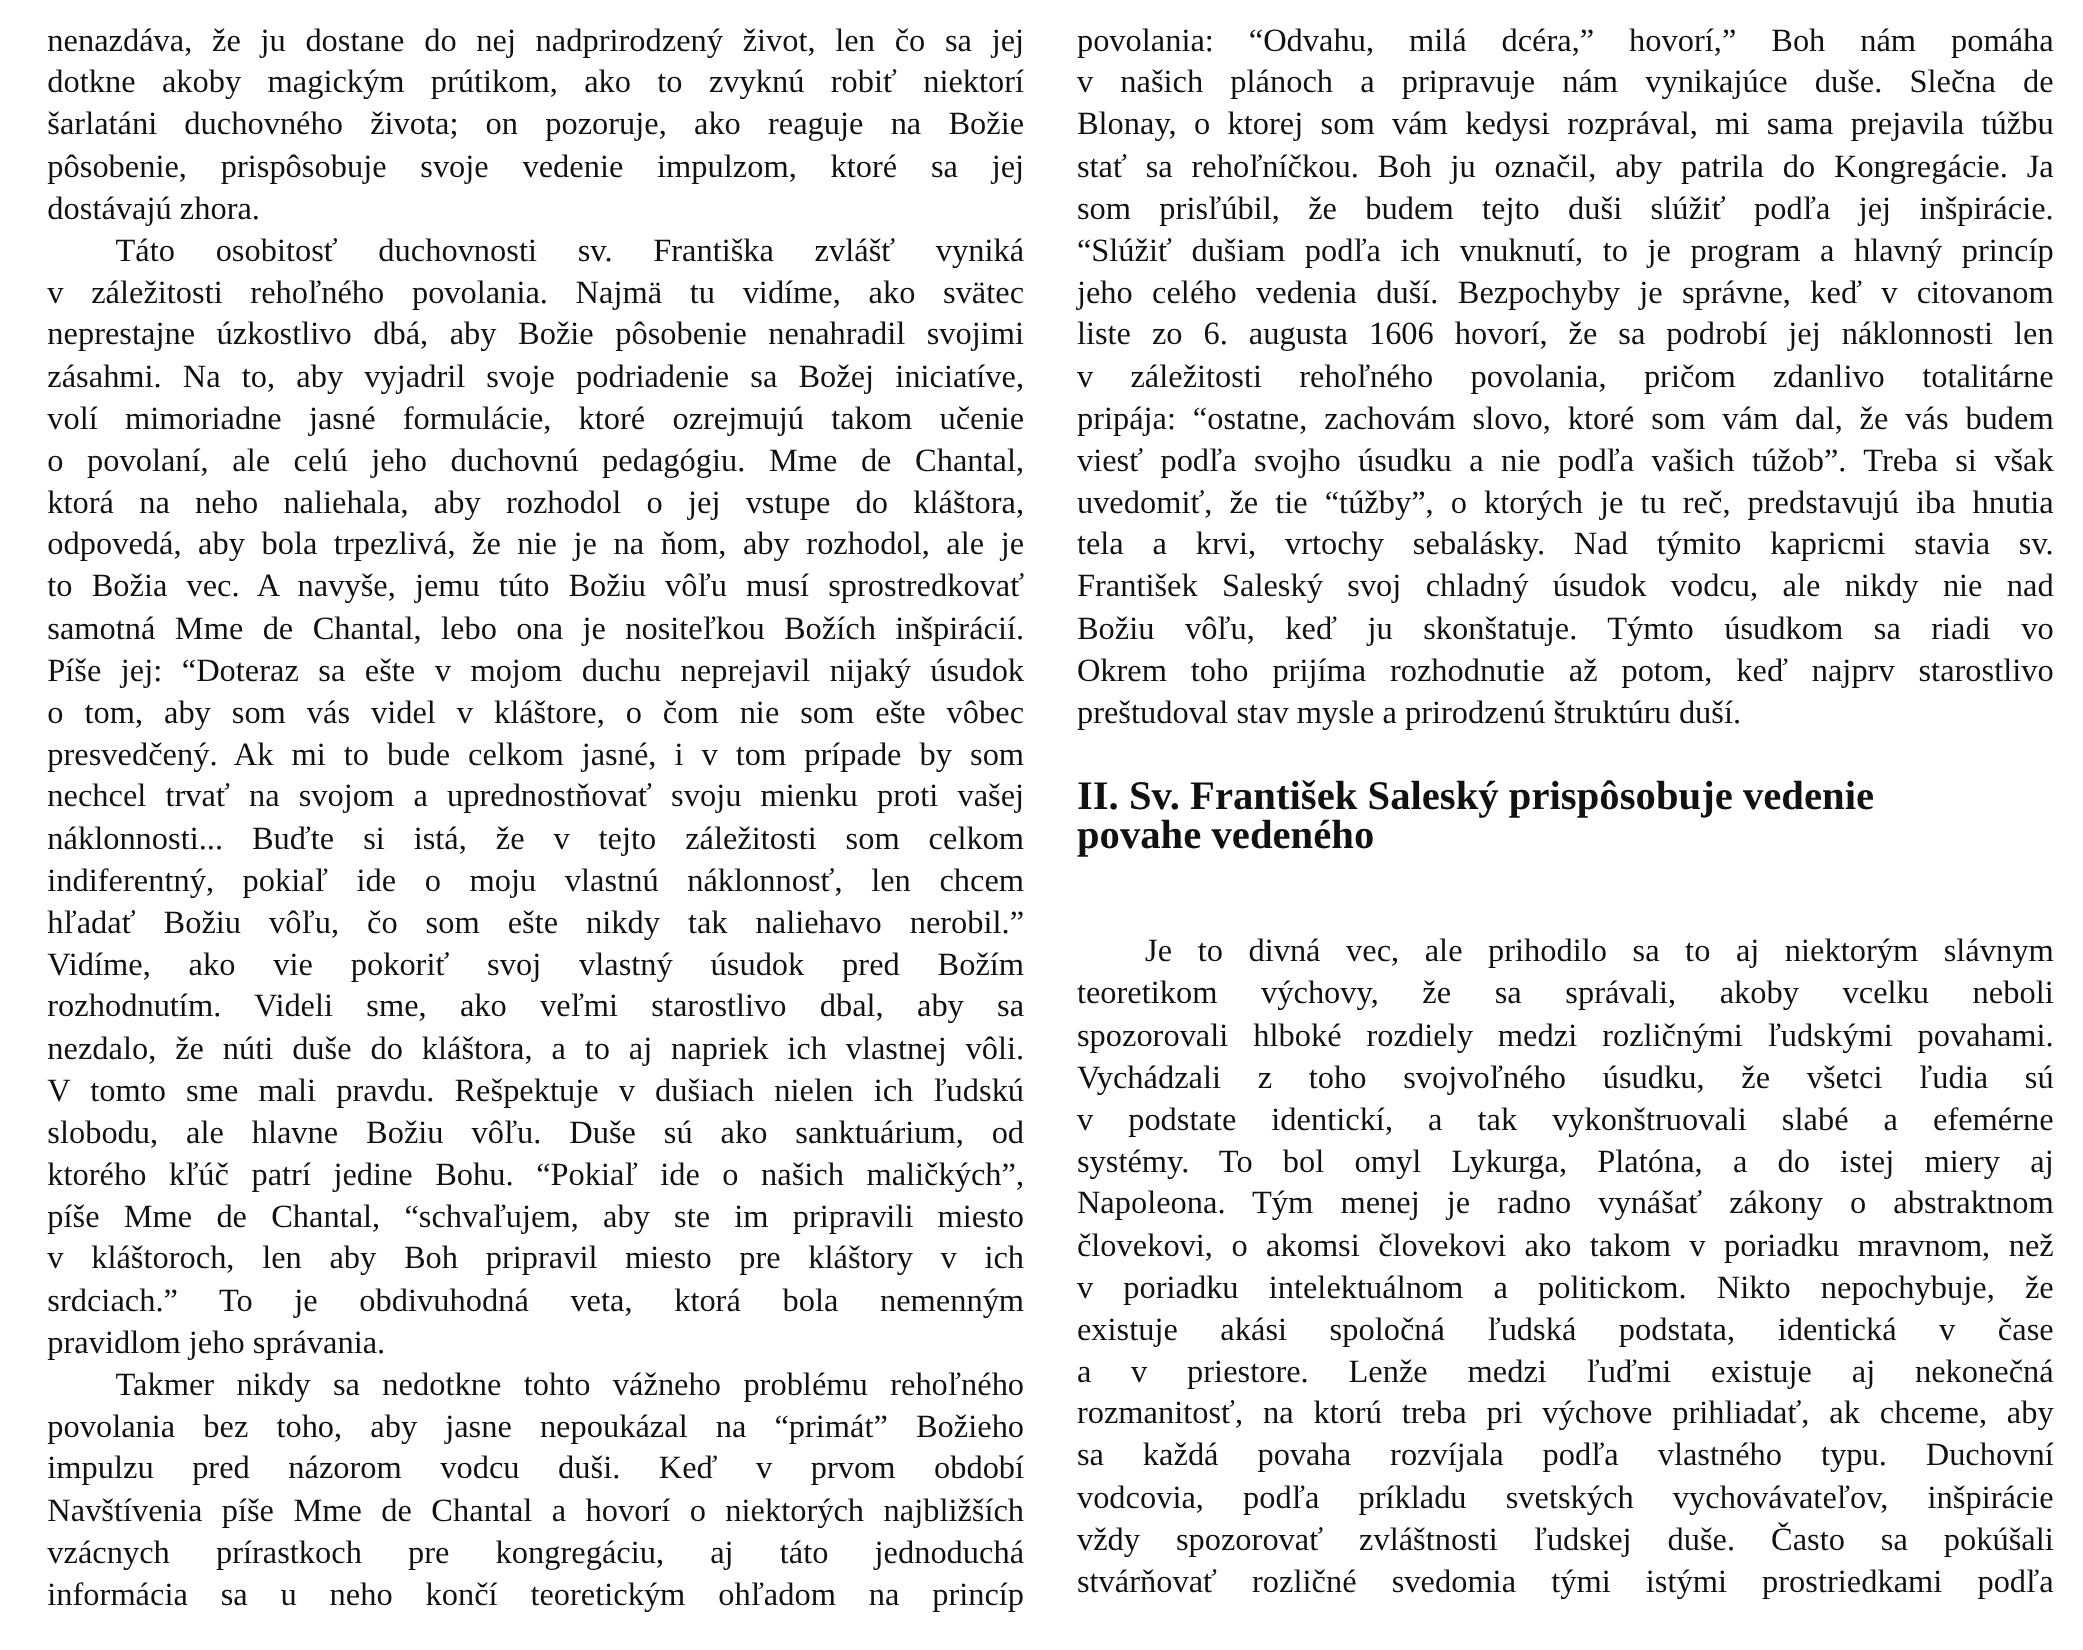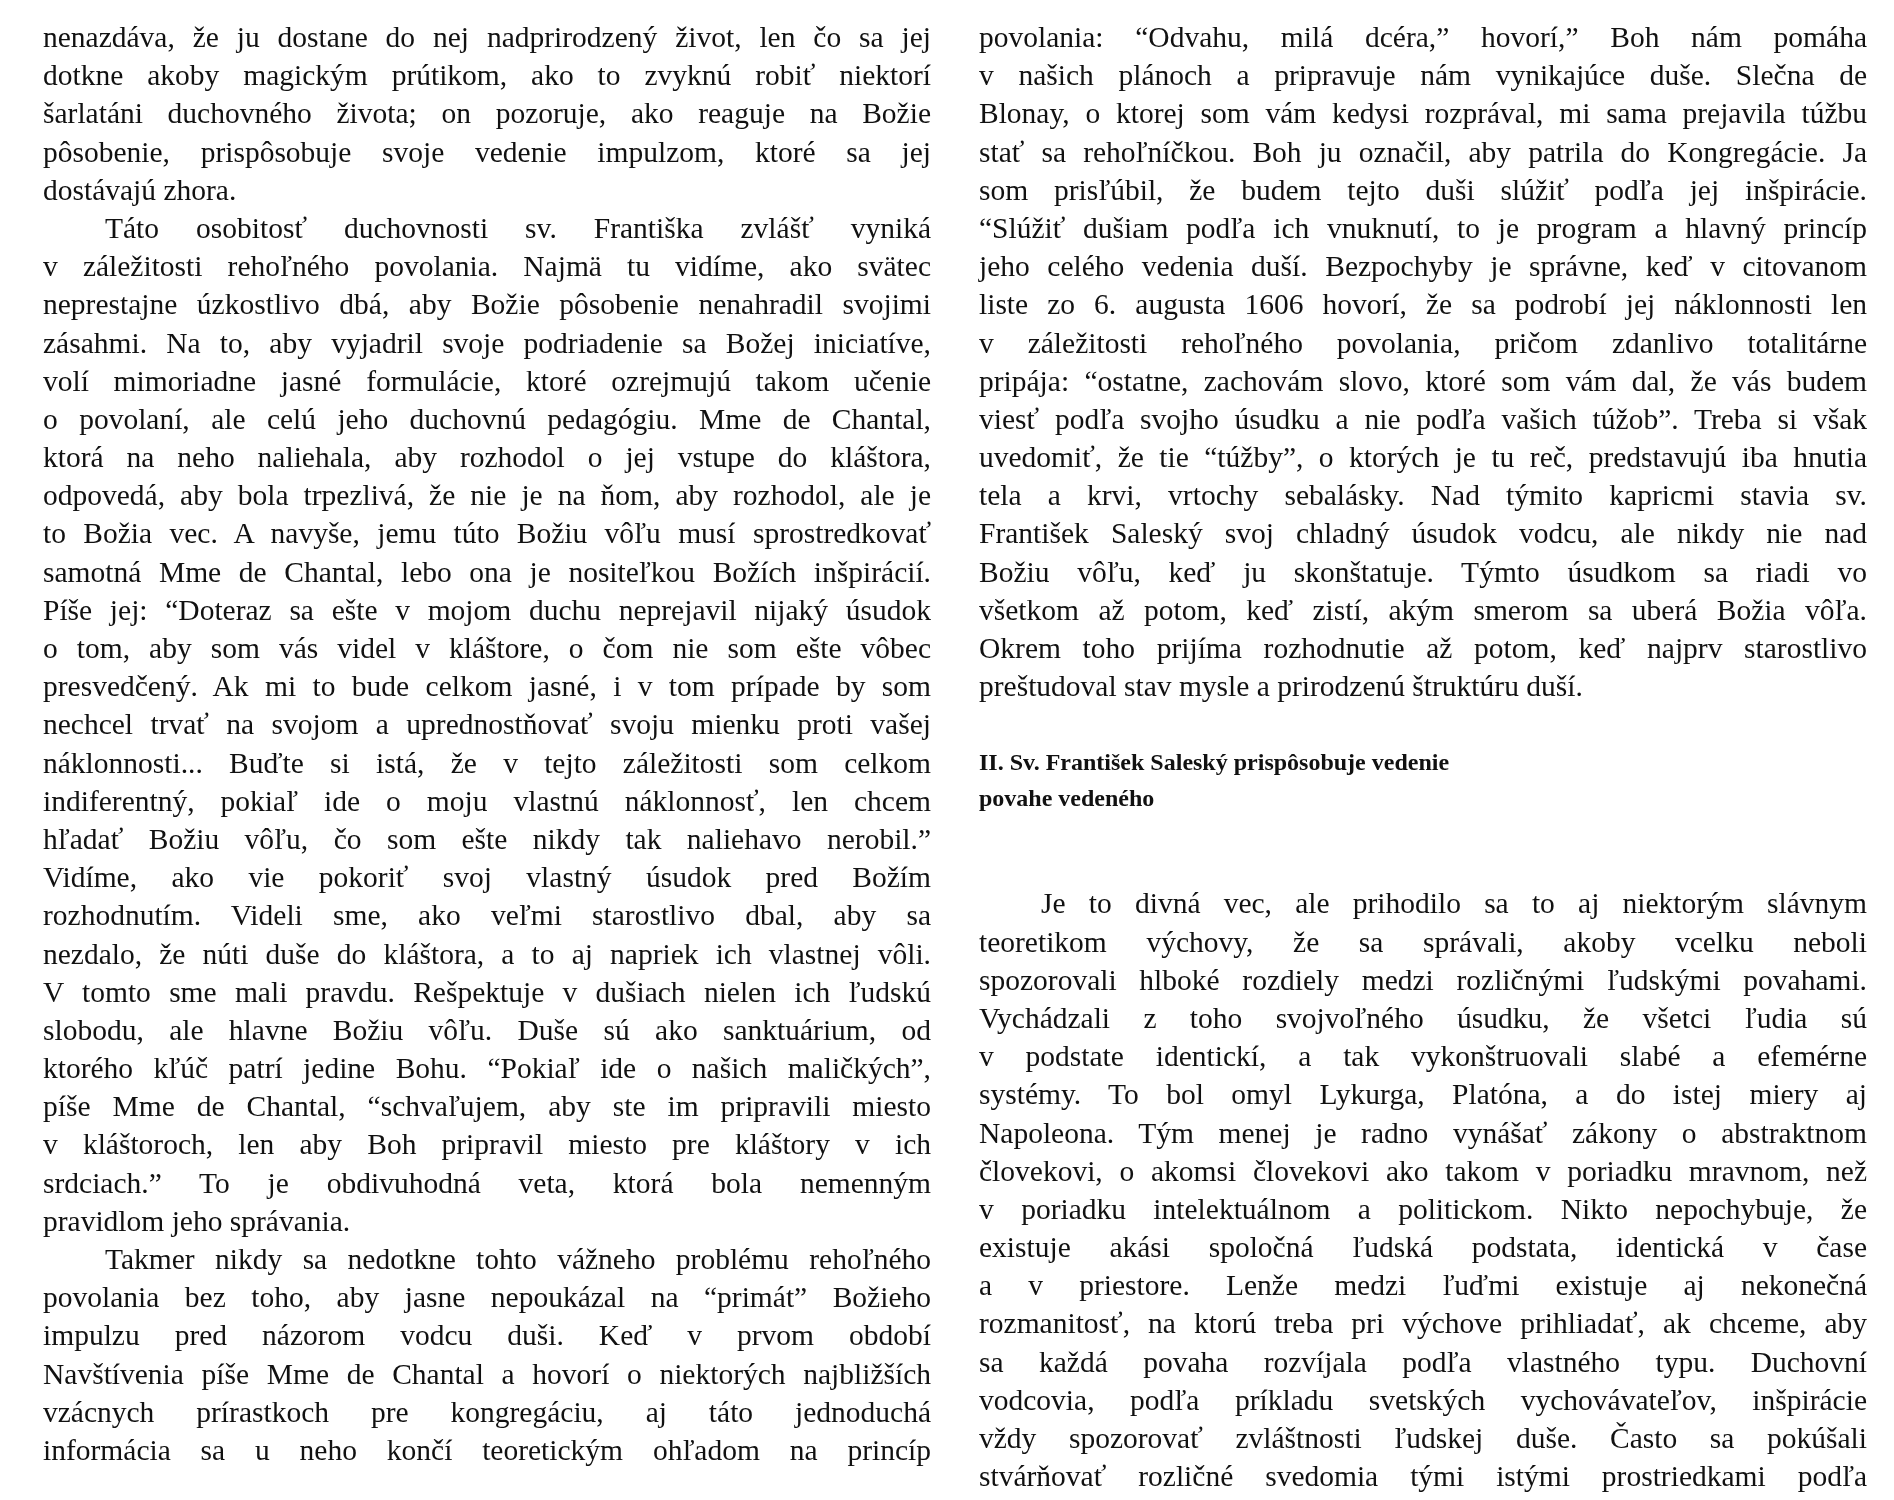--- a/index.html
+++ b/index.html
@@ -31,21 +31,21 @@
     text-align-last: justify;
   }
   .line.last {
     text-align-last: left;
   }
   .line.indent {
     padding-left: 62px;
   }
   .heading {
     font-weight: bold;
-    font-size: 24px;
+    font-size: 37px;
     line-height: 36px;
     margin-top: 39px;
     margin-bottom: 0;
   }
   .heading .hline {
     display: block;
     white-space: nowrap;
   }
   .after-heading {
     margin-top: 68px;
@@ -111,21 +111,20 @@
     <span class="line">“Slúžiť dušiam podľa ich vnuknutí, to je program a hlavný princíp</span>
     <span class="line">jeho celého vedenia duší. Bezpochyby je správne, keď v citovanom</span>
     <span class="line">liste zo 6. augusta 1606 hovorí, že sa podrobí jej náklonnosti len</span>
     <span class="line">v záležitosti rehoľného povolania, pričom zdanlivo totalitárne</span>
     <span class="line">pripája: “ostatne, zachovám slovo, ktoré som vám dal, že vás budem</span>
     <span class="line">viesť podľa svojho úsudku a nie podľa vašich túžob”. Treba si však</span>
     <span class="line">uvedomiť, že tie “túžby”, o ktorých je tu reč, predstavujú iba hnutia</span>
     <span class="line">tela a krvi, vrtochy sebalásky. Nad týmito kapricmi stavia sv.</span>
     <span class="line">František Saleský svoj chladný úsudok vodcu, ale nikdy nie nad</span>
     <span class="line">Božiu vôľu, keď ju skonštatuje. Týmto úsudkom sa riadi vo</span>
-    <span class="line">všetkom až potom, keď zistí, akým smerom sa uberá Božia vôľa.</span>
     <span class="line">Okrem toho prijíma rozhodnutie až potom, keď najprv starostlivo</span>
     <span class="line last">preštudoval stav mysle a prirodzenú štruktúru duší.</span>
   </div>
 
   <h2 class="heading">
     <span class="hline">II. Sv. František Saleský prispôsobuje vedenie</span>
     <span class="hline">povahe vedeného</span>
   </h2>
 
   <div class="after-heading">

